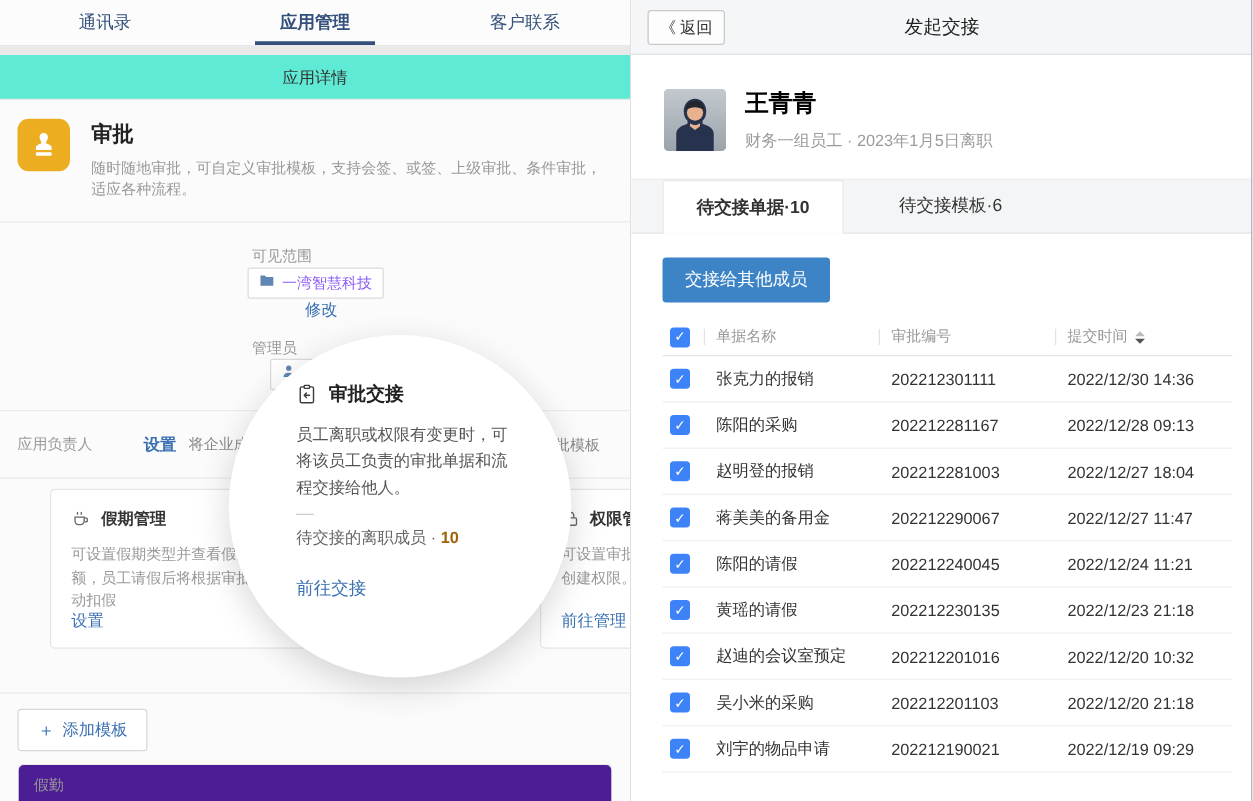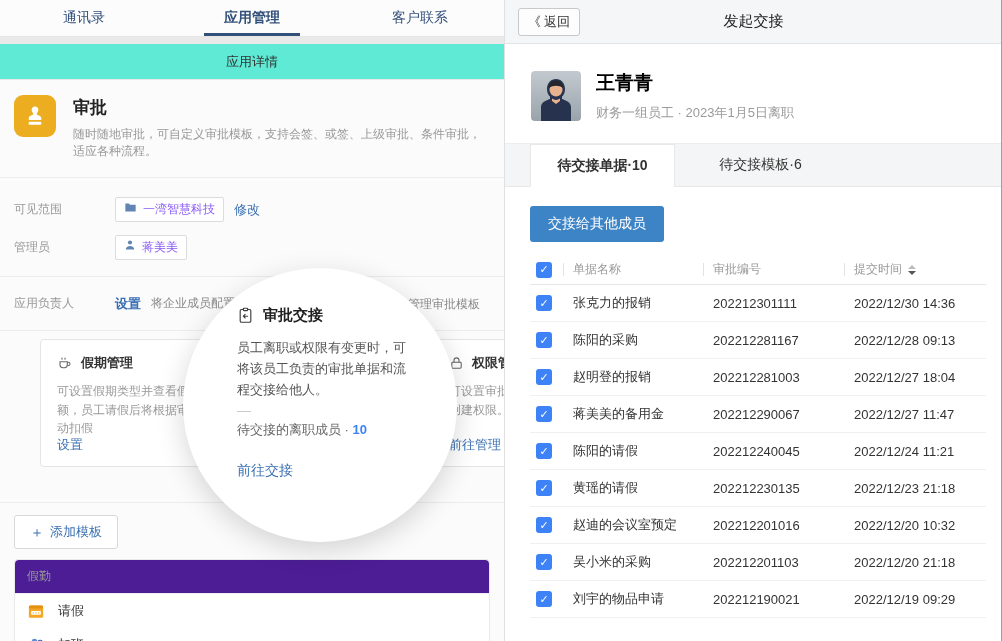--- a/index.html
+++ b/index.html
@@ -19,21 +19,21 @@
   .l-tab.active::after{ content:""; position:absolute; bottom:0; left:50%; transform:translateX(-50%); width:96px; height:3px; background:#33507a; }
   .l-strip{ height:7px; background:#e9e9ea; }
   .l-subheader{ height:36px; line-height:36px; text-align:center; background:#5eead4; font-size:13px; color:#333; border-bottom:1px solid #e9e9e9; }
 
   .app-section{ padding:15px 14px 17px; border-bottom:1px solid #ececec; display:flex; gap:17px; }
   .app-icon{ width:42px; height:42px; border-radius:9px; background:#ecad21; display:flex; align-items:center; justify-content:center; flex:none; }
   .app-title{ font-size:17px; font-weight:bold; color:#222; margin:1px 0 7px; }
   .app-desc{ font-size:12px; color:#999; }
 
   .fields-section{ padding:6px 14px 16px; border-bottom:1px solid #ececec; }
-  .field-row{ display:flex; align-items:center; margin-top:13px; }
+  .field-row{ display:flex; align-items:center; margin-top:13px;flex-direction:column; }
   .field-label{ width:101px; font-size:12px; color:#999; flex:none; }
   .tag{ display:inline-flex; gap:6px; border:1px solid #dcdcdc; background:#fff; padding:3px 8px; font-size:12px; color:#8b5cf6; border-radius:2px; }
   .link{ color:#3a70b2; font-size:13px; cursor:pointer; text-decoration:none; }
   .field-row .link{ margin-left:10px; }
 
   .owner-section{ height:54px; padding:18px 14px 0; border-bottom:1px solid #ececec; position:relative; display:flex; }
   .owner-set{ font-weight:bold; margin-left:0; }
   .owner-desc{ font-size:12px; color:#888; margin-left:10px; }
   .owner-desc-right{ position:absolute; left:360px; top:19px; font-size:12px; color:#888; white-space:nowrap; }
 
@@ -44,21 +44,21 @@
   .card-title{ font-size:13px; font-weight:bold; color:#333; display:flex; gap:8px; align-items:center; }
   .card-desc{ font-size:12px; color:#999; line-height:1.55; margin-top:10px; }
   .card-link{ position:absolute; left:16px; bottom:12px; }
 
   .spotlight{ position:absolute; left:183px; top:268px; width:274px; height:274px; border-radius:50%; background:#fff; box-shadow:0 8px 28px rgba(0,0,0,.16); z-index:5; }
   .spot-content{ position:absolute; left:54px; top:38px; width:176px; }
   .spot-title{ font-size:15px; font-weight:bold; color:#222; display:flex; gap:9px; align-items:center; }
   .spot-desc{ font-size:13px; color:#555; line-height:1.6; margin-top:13px; }
   .spot-dash{ width:14px; height:1px; background:#ccc; margin:11px 0 9px; }
   .spot-pending{ font-size:13px; color:#666; }
-  .spot-count{ color:#3b82f6; font-weight:bold; }
+  .spot-count{ color:#a16207; font-weight:bold; }
   .spot-link{ display:inline-block; margin-top:23px; font-size:14px; }
 
   .add-template-section{ padding:12px 14px 10px; }
   .add-template-btn{ display:inline-flex; gap:6px; align-items:center; border:1px solid #d8d8d8; border-radius:3px; background:#fff; padding:7px 15px; font-size:13px; color:#3a70b2; cursor:pointer; }
   .plus{ font-size:14px; line-height:1; }
 
   .template-group{ margin:0 14px; border:1px solid #e9e9e9; border-bottom:none; border-radius:4px 4px 0 0; background:#fff; }
   .group-header{ background:#4c1d95; padding:8px 12px; font-size:12px; color:#999; border-bottom:1px solid #eee; border-radius:4px 4px 0 0; }
   .group-item{ display:flex; align-items:center; gap:13px; padding:8px 12px; font-size:13px; color:#333; cursor:pointer; }
 

